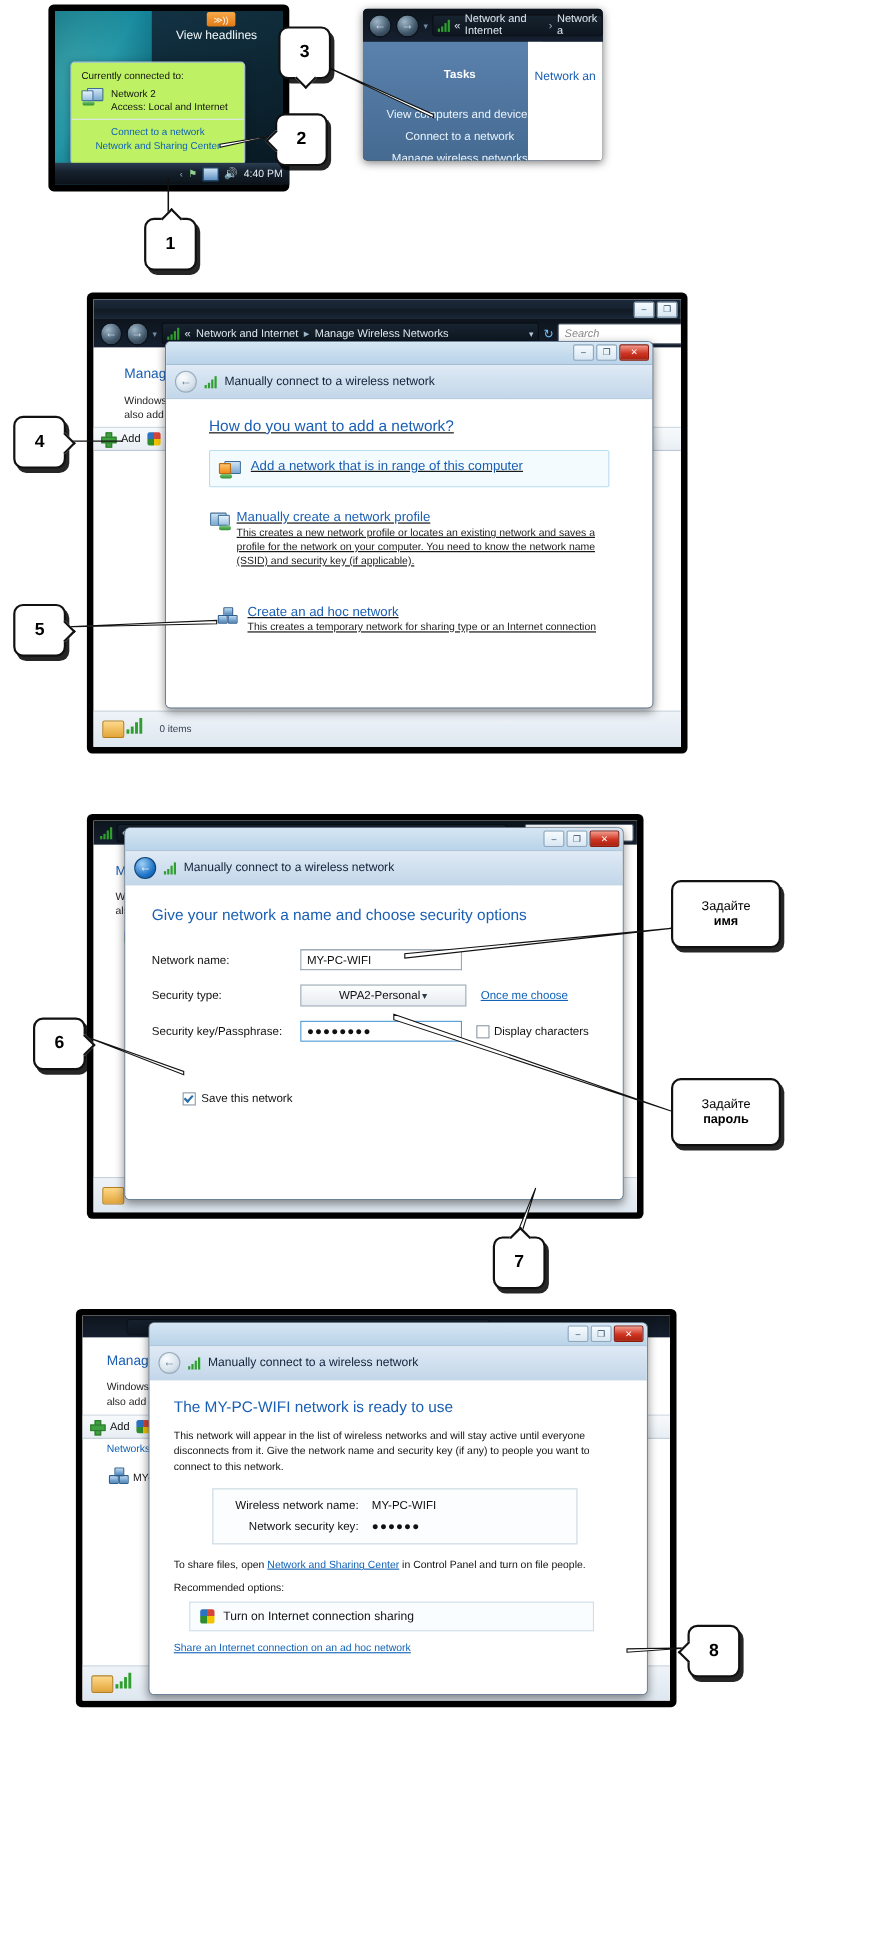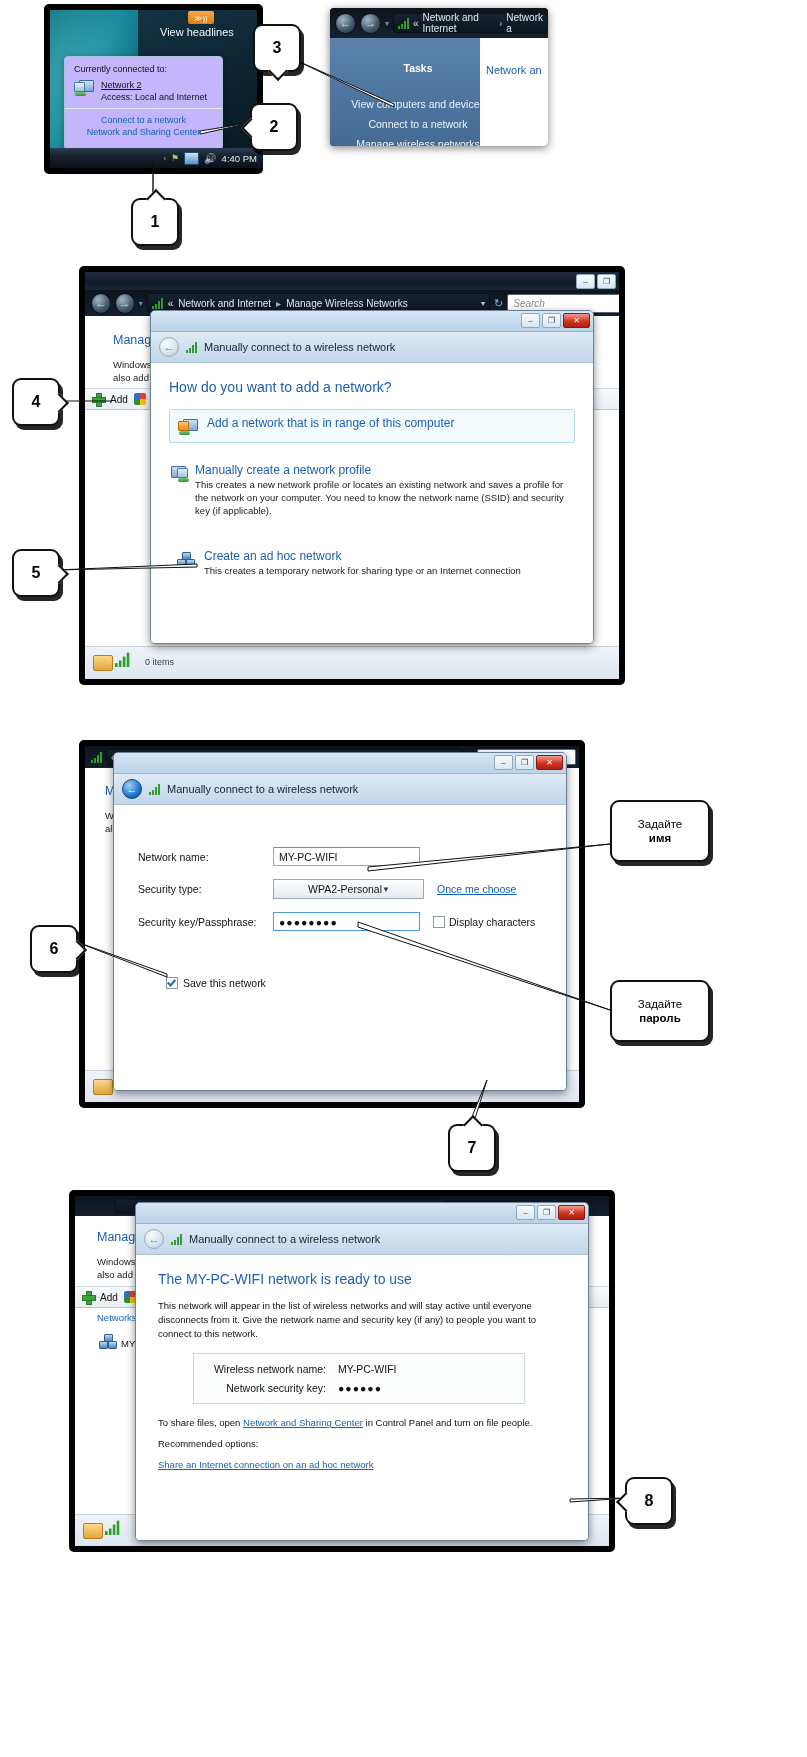--- a/index.html
+++ b/index.html
@@ -120,21 +120,21 @@
   .pcicon .mon2{position:absolute;left:0;top:2px;width:9px;height:8px;
       background:linear-gradient(to bottom,#e8f2fb,#9cc2e0);border:1px solid #4b7ba3;border-radius:1px;}
   .pcicon .cab{position:absolute;left:1px;bottom:0;width:11px;height:4px;
       background:linear-gradient(to bottom,#7ec77e,#2f8f2f);border-radius:2px;}
 
   .adhocicon{width:18px;height:16px;position:relative;display:inline-block;}
   .adhocicon span{position:absolute;width:7px;height:6px;border-radius:1px;
       background:linear-gradient(to bottom,#bcd9f2,#4d86bd);border:1px solid #2e5f8c;}
   .adhocicon .a{left:0;top:7px;} .adhocicon .b{right:0;top:7px;} .adhocicon .c{left:5px;top:0;}
 
-  .balloon{position:absolute;background:#c4b5fd;border:1px solid #a9c4d8;border-radius:4px;
+  .balloon{position:absolute;background:#bef264;border:1px solid #a9c4d8;border-radius:4px;
       box-shadow:0 2px 8px rgba(0,0,0,.35);overflow:hidden;}
   .balloon .b1{padding:7px 9px 4px 9px;}
   .balloon .sep{height:1px;background:#dde7ef;margin:2px 0 0 0;}
   .balloon .b2{padding:6px 9px 8px 9px;text-align:center;}
 
   .tasks-pane{background:linear-gradient(to bottom,#5a82ad,#41658c);}
   .tasks-pane .t-h{color:#fff;font-size:10.5px;font-weight:bold;}
   .tasks-pane .t-i{color:#eaf3fb;font-size:10.5px;}
 
   .taskbar{background:linear-gradient(to bottom,#2b3e52 0%,#16212d 40%,#0b1118 100%);}
@@ -158,21 +158,21 @@
 <div class="balloon" style="left:64px;top:56px;width:157px;height:92px;">
   <div class="b1">
     <div style="font-size:9px;color:#111;">Currently connected to:</div>
     <div style="display:flex;gap:7px;align-items:flex-start;margin-top:6px;">
       <span class="pcicon">
         <span class="mon"></span>
           <span class="mon2"></span>
           <span class="cab"></span>
       </span>
       <div>
-        <div style="font-size:9px;color:#111;text-decoration:underline;">Network  2</div>
+        <div style="font-size:9px;color:#111;">Network  2</div>
         <div style="font-size:9px;color:#111;margin-top:2px;">Access:  Local and Internet</div>
       </div>
     </div>
   </div>
   <div class="sep"></div>
   <div class="b2">
     <div style="font-size:9px;color:#1163b7;">Connect to a network</div>
     <div style="font-size:9px;color:#1163b7;margin-top:2px;">Network and Sharing Center</div>
   </div>
 </div>
@@ -300,21 +300,21 @@
   <div class="wizhdr">
      <span class="backcirc">←</span>
      <span class="bars">
         <i></i>
         <i></i>
         <i></i>
         <i></i>
       </span>
      <span style="color:#13213a;">Manually connect to a wireless network</span>
   </div>
-  <div class="wizbody" style="height:252px;padding:16px 18px;">
+  <div class="wizbody" style="height:252px;padding:16px 39px;text-decoration:underline;">
      <div class="h1blue">How do you want to add a network?</div>
 
      <div class="opt sel-box" style="margin-top:14px;">
         <span class="pcicon" style="margin-top:2px;">
           <span class="mon"></span>
           <span class="mon2" style="background:linear-gradient(to bottom,#ffc46a,#f08a18);border-color:#b86b0f;"></span>
           <span class="cab"></span>
         </span>
         <div>
           <div class="ot">Add a network that is in range of this computer</div>
@@ -404,20 +404,21 @@
      <span class="backcirc blue">←</span>
      <span class="bars">
         <i></i>
         <i></i>
         <i></i>
         <i></i>
       </span>
      <span style="color:#13213a;">Manually connect to a wireless network</span>
   </div>
   <div class="wizbody" style="height:257px;padding:18px 24px;">
+     <div class="h1blue">Give your network a name and choose security options</div>
 
      
      <div style="display:flex;align-items:center;margin-top:24px;">
         <div class="lbl" style="width:135px;">Network name:</div>
         <div class="inp" style="width:140px;">MY-PC-WIFI</div>
      </div>
 
      
      <div style="display:flex;align-items:center;margin-top:13px;">
         <div class="lbl" style="width:135px;">Security type:</div>
@@ -541,20 +542,24 @@
            <div class="lbl" style="margin-left:12px;letter-spacing:1px;">●●●●●●</div>
         </div>
      </div>
 
      <div style="margin-top:13px;font-size:9.5px;color:#111;">
         <span>To share files, open </span><a class="lnk" style="font-size:9.5px;">Network and Sharing Center</a><span> in Control Panel and turn on file people.</span>
      </div>
 
      <div style="margin-top:10px;font-size:9.5px;color:#111;">Recommended options:</div>
 
+     <div style="margin-top:7px;margin-left:14px;width:348px;border:1px solid #cfdde8;background:#fafdff;padding:6px 9px;display:flex;align-items:center;gap:8px;">
+        <span style="display:inline-block;width:13px;height:13px;border-radius:2px;background:conic-gradient(#d6453a 0 25%, #f2c300 0 50%, #2f8f2f 0 75%, #2a72c2 0 100%);"></span>
+        <span style="font-size:11px;color:#111;">Turn on Internet connection sharing</span>
+     </div>
 
      <a class="lnk" style="display:inline-block;margin-top:10px;font-size:9.5px;">Share an Internet connection on an ad hoc network</a>
   </div>
 
 </div>
 
 <div class="step tail-l" style="left:625px;top:1477px;">8</div>
 <svg class="lead" style="left:568px;top:1490px;width:64px;height:20px;">
   <polygon points="60,8 2,12 2,9" fill="#ffffff" stroke="#111" stroke-width="1"></polygon>
 </svg>

